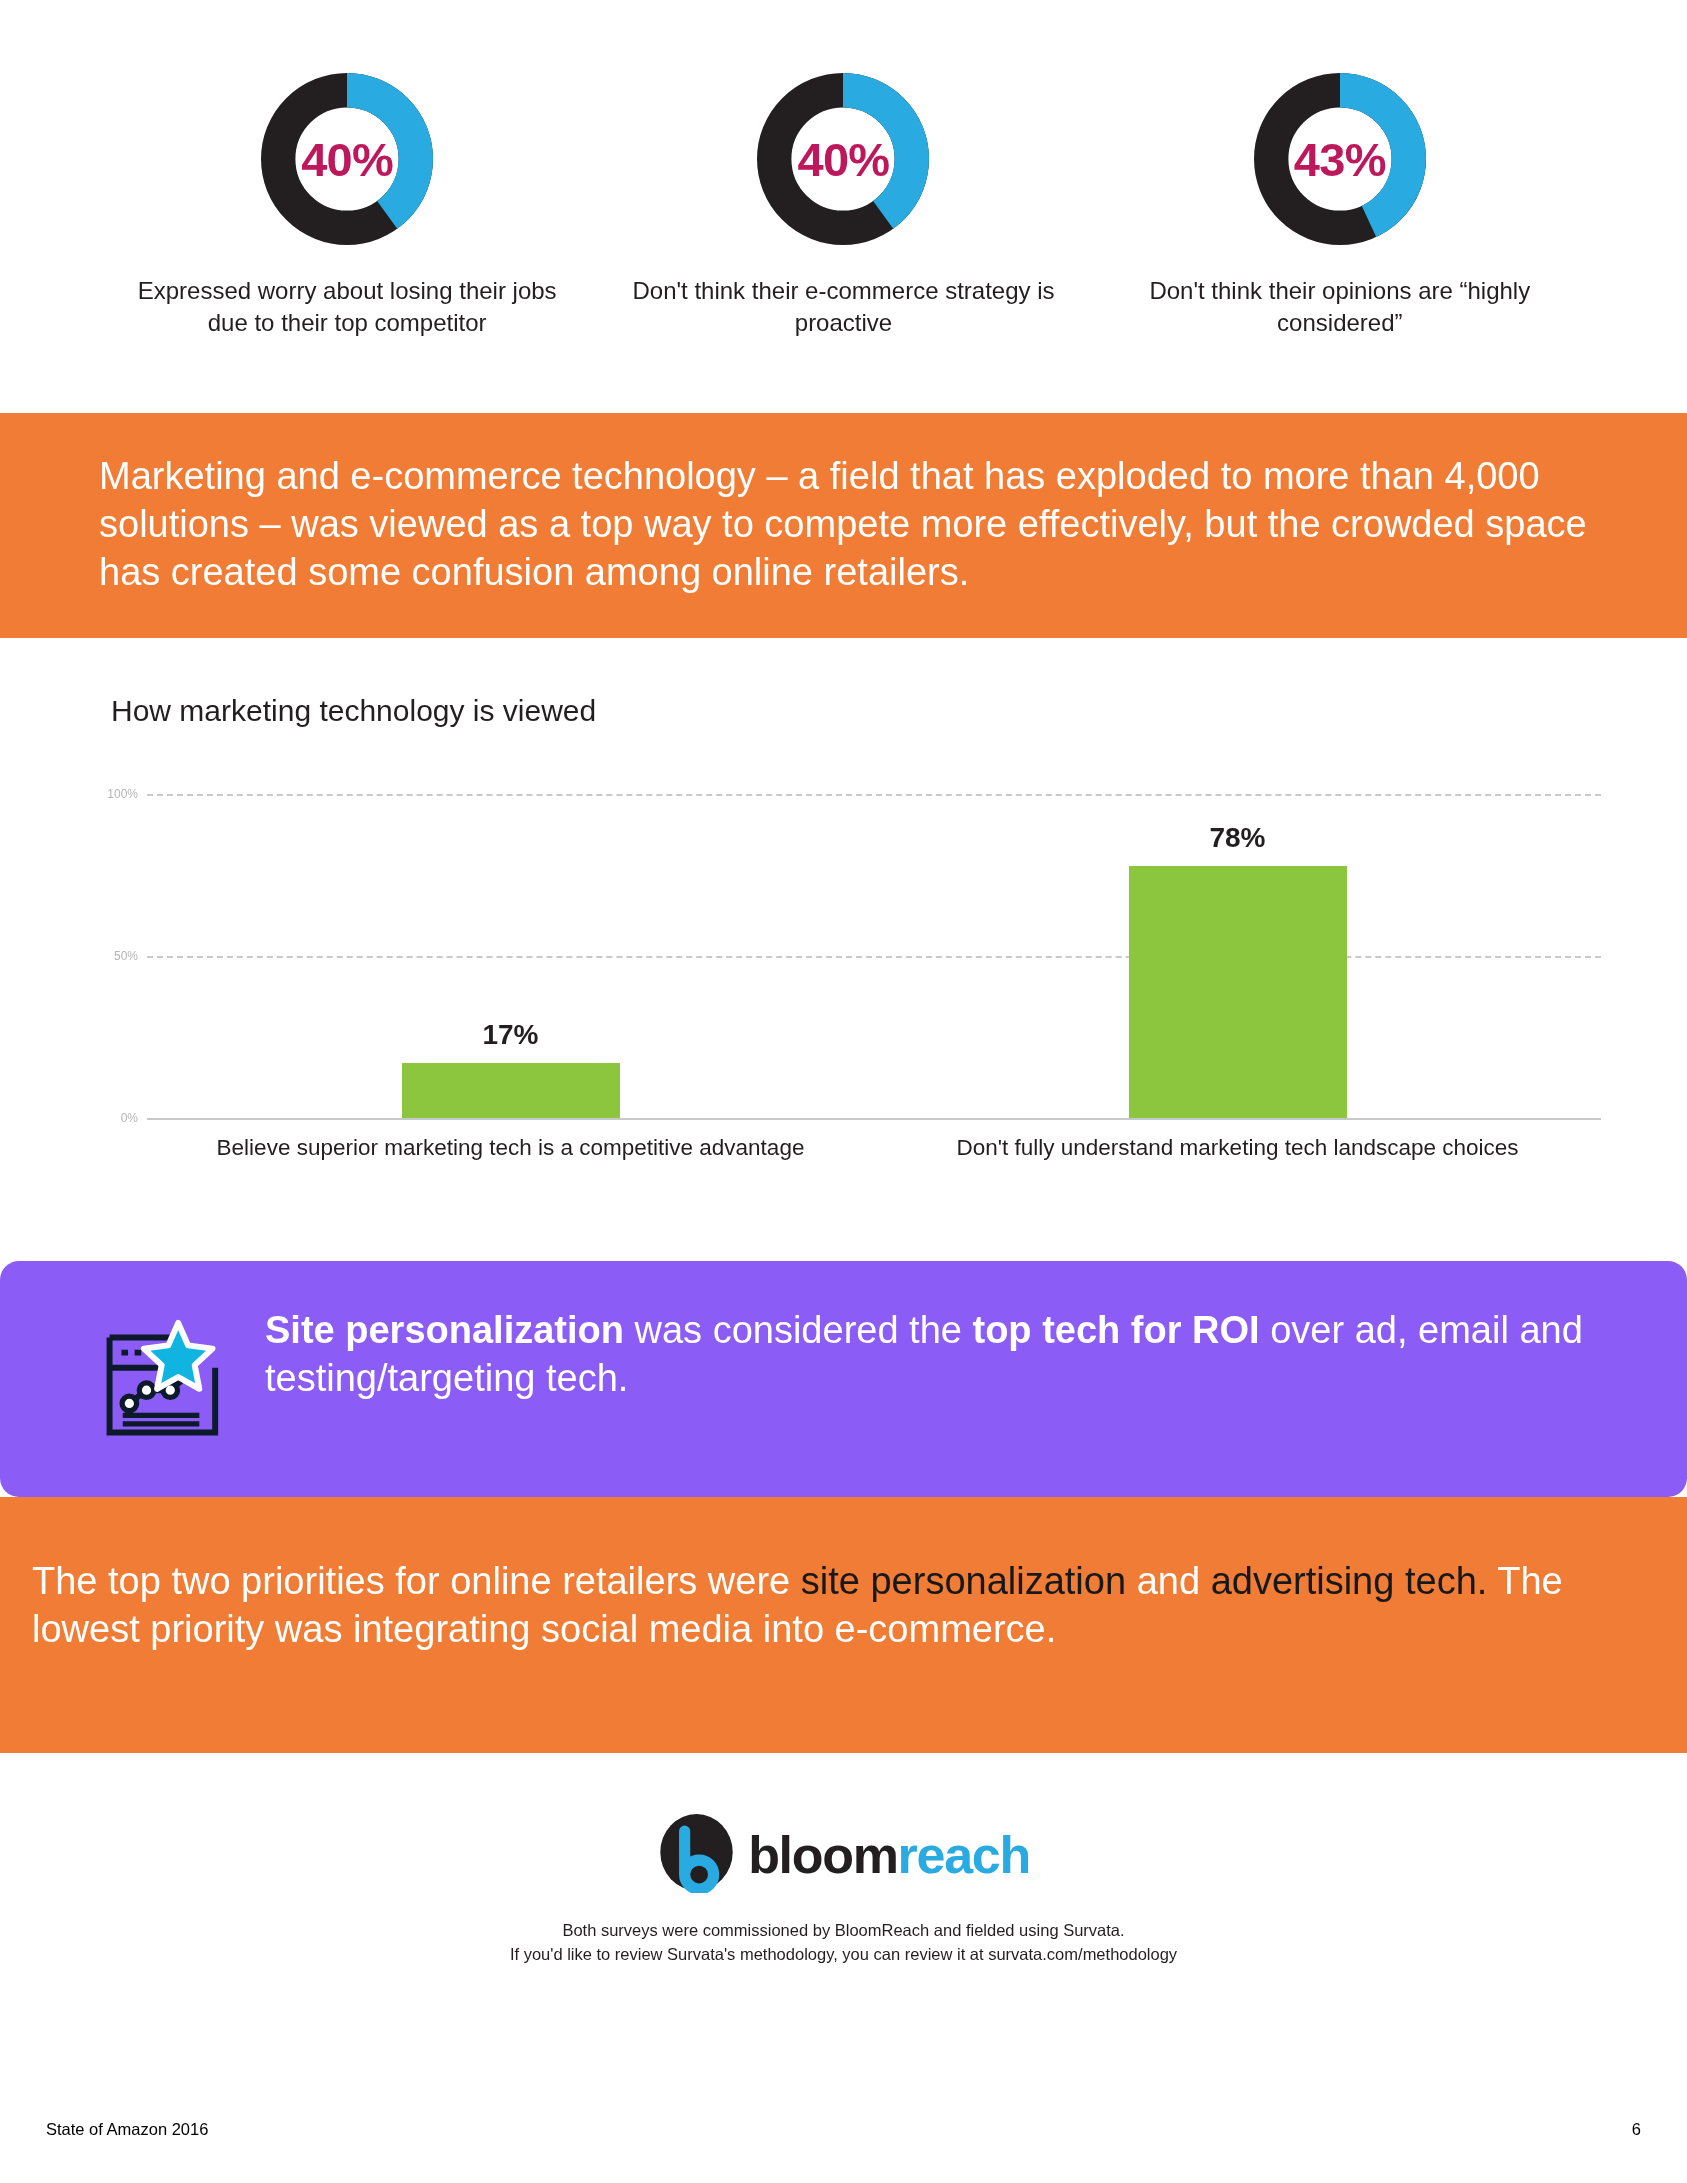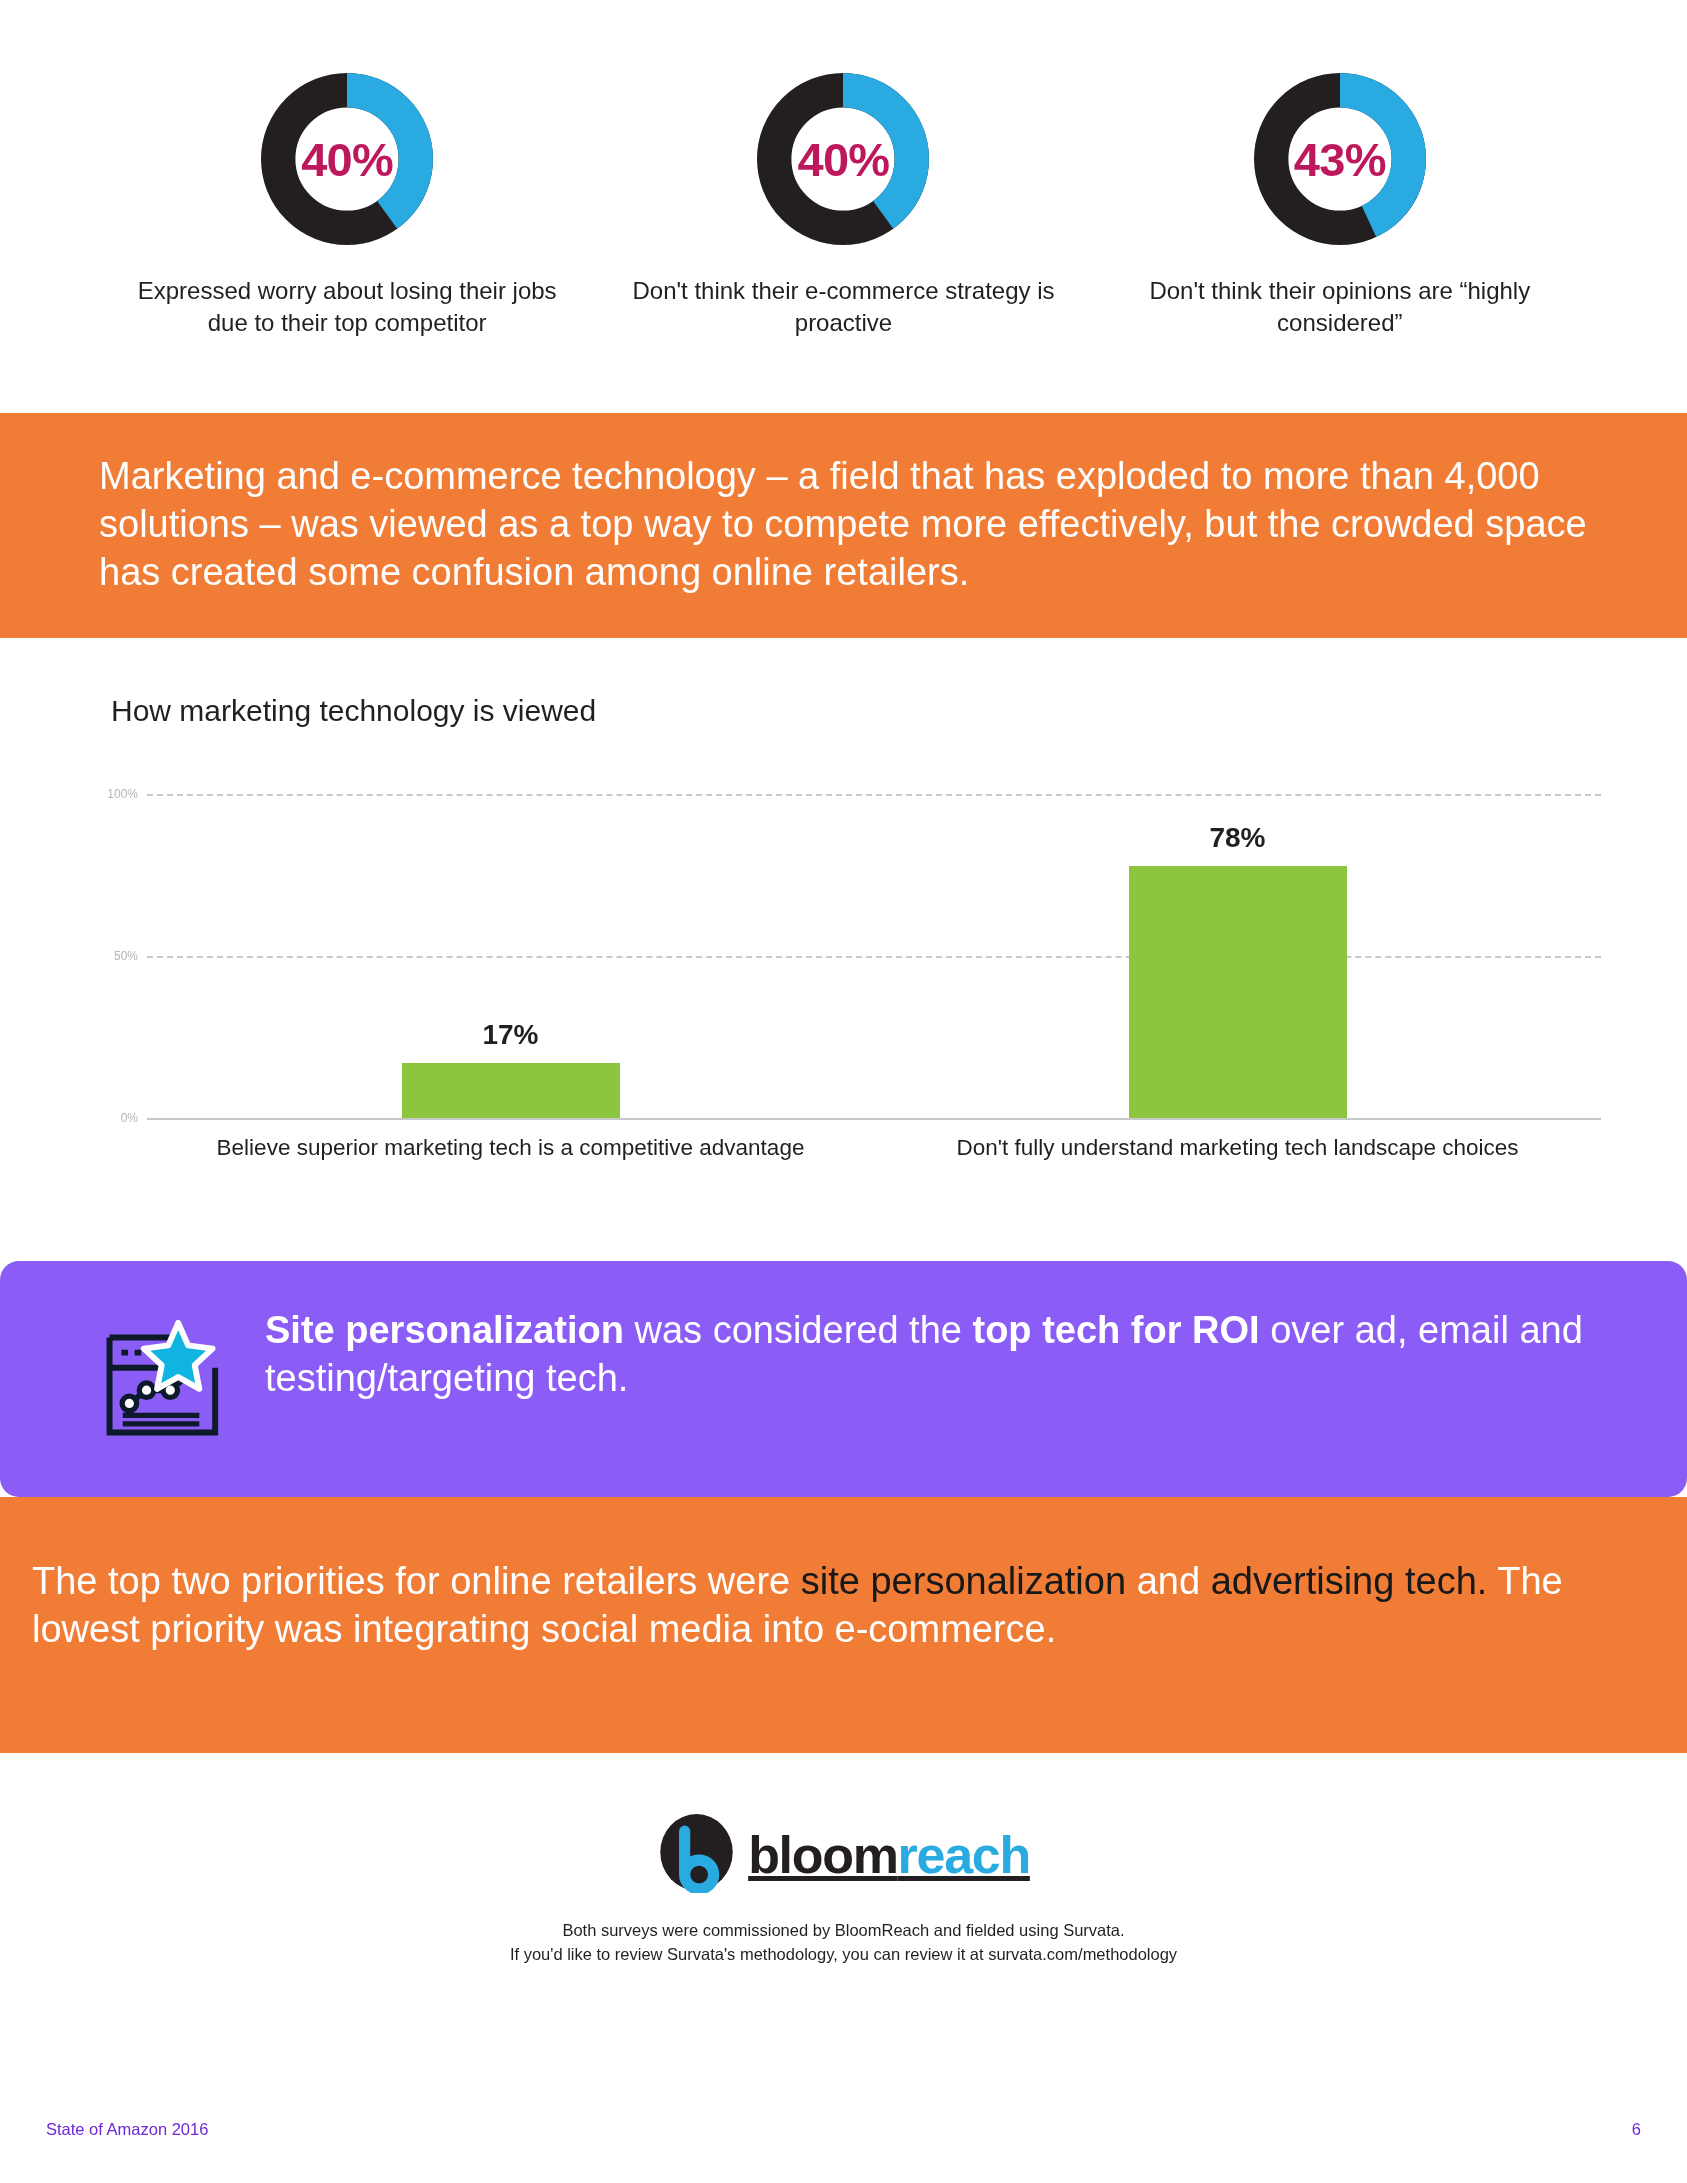--- a/index.html
+++ b/index.html
@@ -129,21 +129,21 @@
     color:#231f20;
     padding:0 13.2px;
   }
 
   
   .logo-wrap {
     display:flex;
     justify-content:center;
     margin-top:61px;
   }
-  .logo { display:flex; align-items:center; gap:12px;text-decoration:underline; }
+  .logo { display:flex; align-items:center; gap:12px; }
   .logo-text {
     font-size:52px;
     font-weight:bold;
     letter-spacing:-1.3px;
     line-height:1;
   }
   .logo-text .lt-dark { color:#231f20; }
   .logo-text .lt-blue { color:#29ABE2; }
 
   .source-note {
@@ -154,21 +154,21 @@
     margin-top:24px;
   }
 
   .page-footer {
     position:absolute;
     left:46px; right:46px; bottom:44px;
     display:flex;
     justify-content:space-between;
     align-items:flex-end;
     font-size:16.5px;
-    color:#6d28d9;
+    color:#000000;
   }
 </style>
 </head>
 <body>
 
 <div class="donut-row">
 
   <div class="donut-cell">
     <div class="donut">
       <svg viewBox="0 0 100 100" aria-hidden="true">

